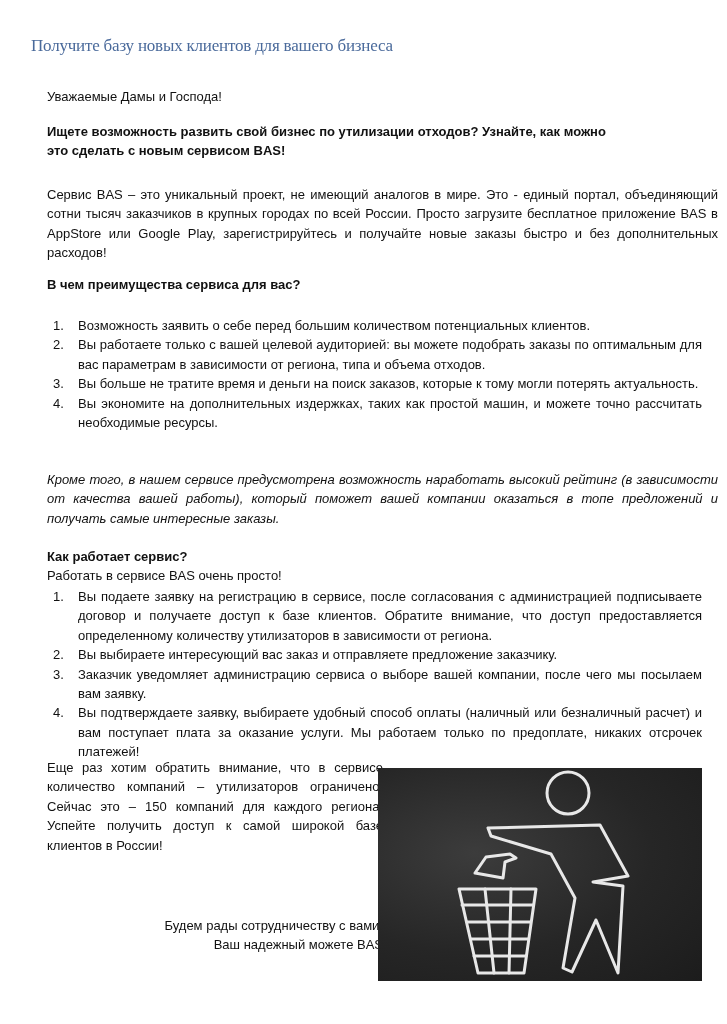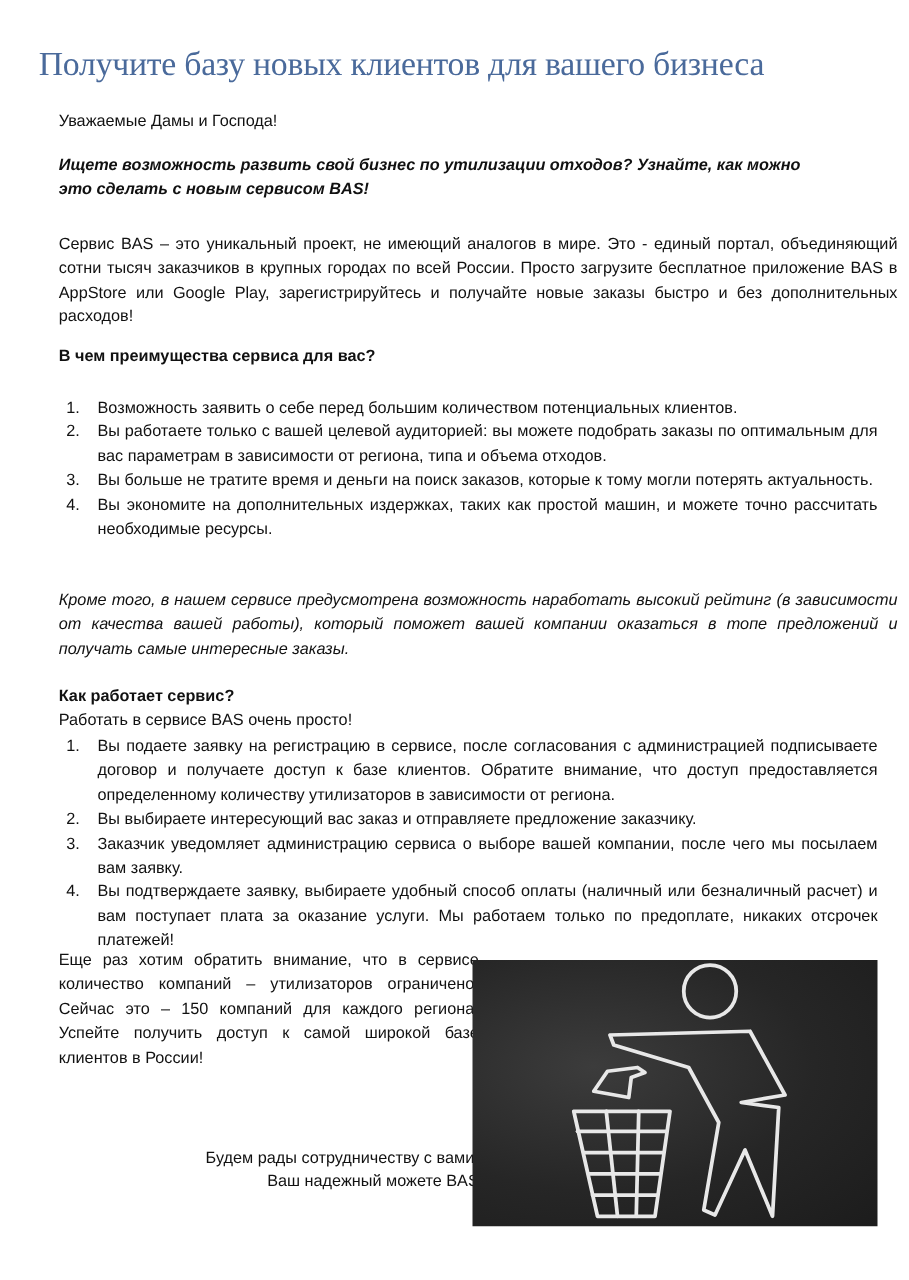--- a/index.html
+++ b/index.html
@@ -1,32 +1,32 @@
 <!DOCTYPE html>
 <html><head>
 <meta charset="utf-8">
 <style>
   html, body { margin: 0; padding: 0; background: #ffffff; }
   body { width: 727px; height: 1024px; position: relative; overflow: hidden; }
   .page { position: absolute; left: 0; top: 0; width: 727px; height: 1024px; background: #fff; }
   .title {
     position: absolute; left: 31px; top: 36px;
     font-family: "Liberation Serif", "DejaVu Serif", serif;
-    font-size: 27px; color: #4a6a9b; white-space: nowrap;
+    font-size: 17px; color: #4a6a9b; white-space: nowrap;
     letter-spacing: -0.2px;
   }
   .txt {
     position: absolute; left: 31px; width: 671px;
     font-family: "Liberation Sans", "DejaVu Sans", sans-serif;
     font-size: 13px; line-height: 19.4px; color: #111;
     text-align: justify;
     margin-left: 16px;
   }
   .b { font-weight: bold; }
-  .bi { font-weight: bold; font-style: italic; }
+  .bi { font-weight: bold; }
   .i { font-style: italic; }
   .nowrapline { white-space: nowrap; }
   ol.list {
     position: absolute; left: 31px; width: 671px; margin: 0; padding: 0;
     list-style: none;
     font-family: "Liberation Sans", "DejaVu Sans", sans-serif;
     font-size: 13px; line-height: 19.4px; color: #111;
   }
   ol.list li { position: relative; padding-left: 47px; text-align: justify; margin-bottom: 0; }
   ol.list li .num { position: absolute; left: 22px; top: 0; }

